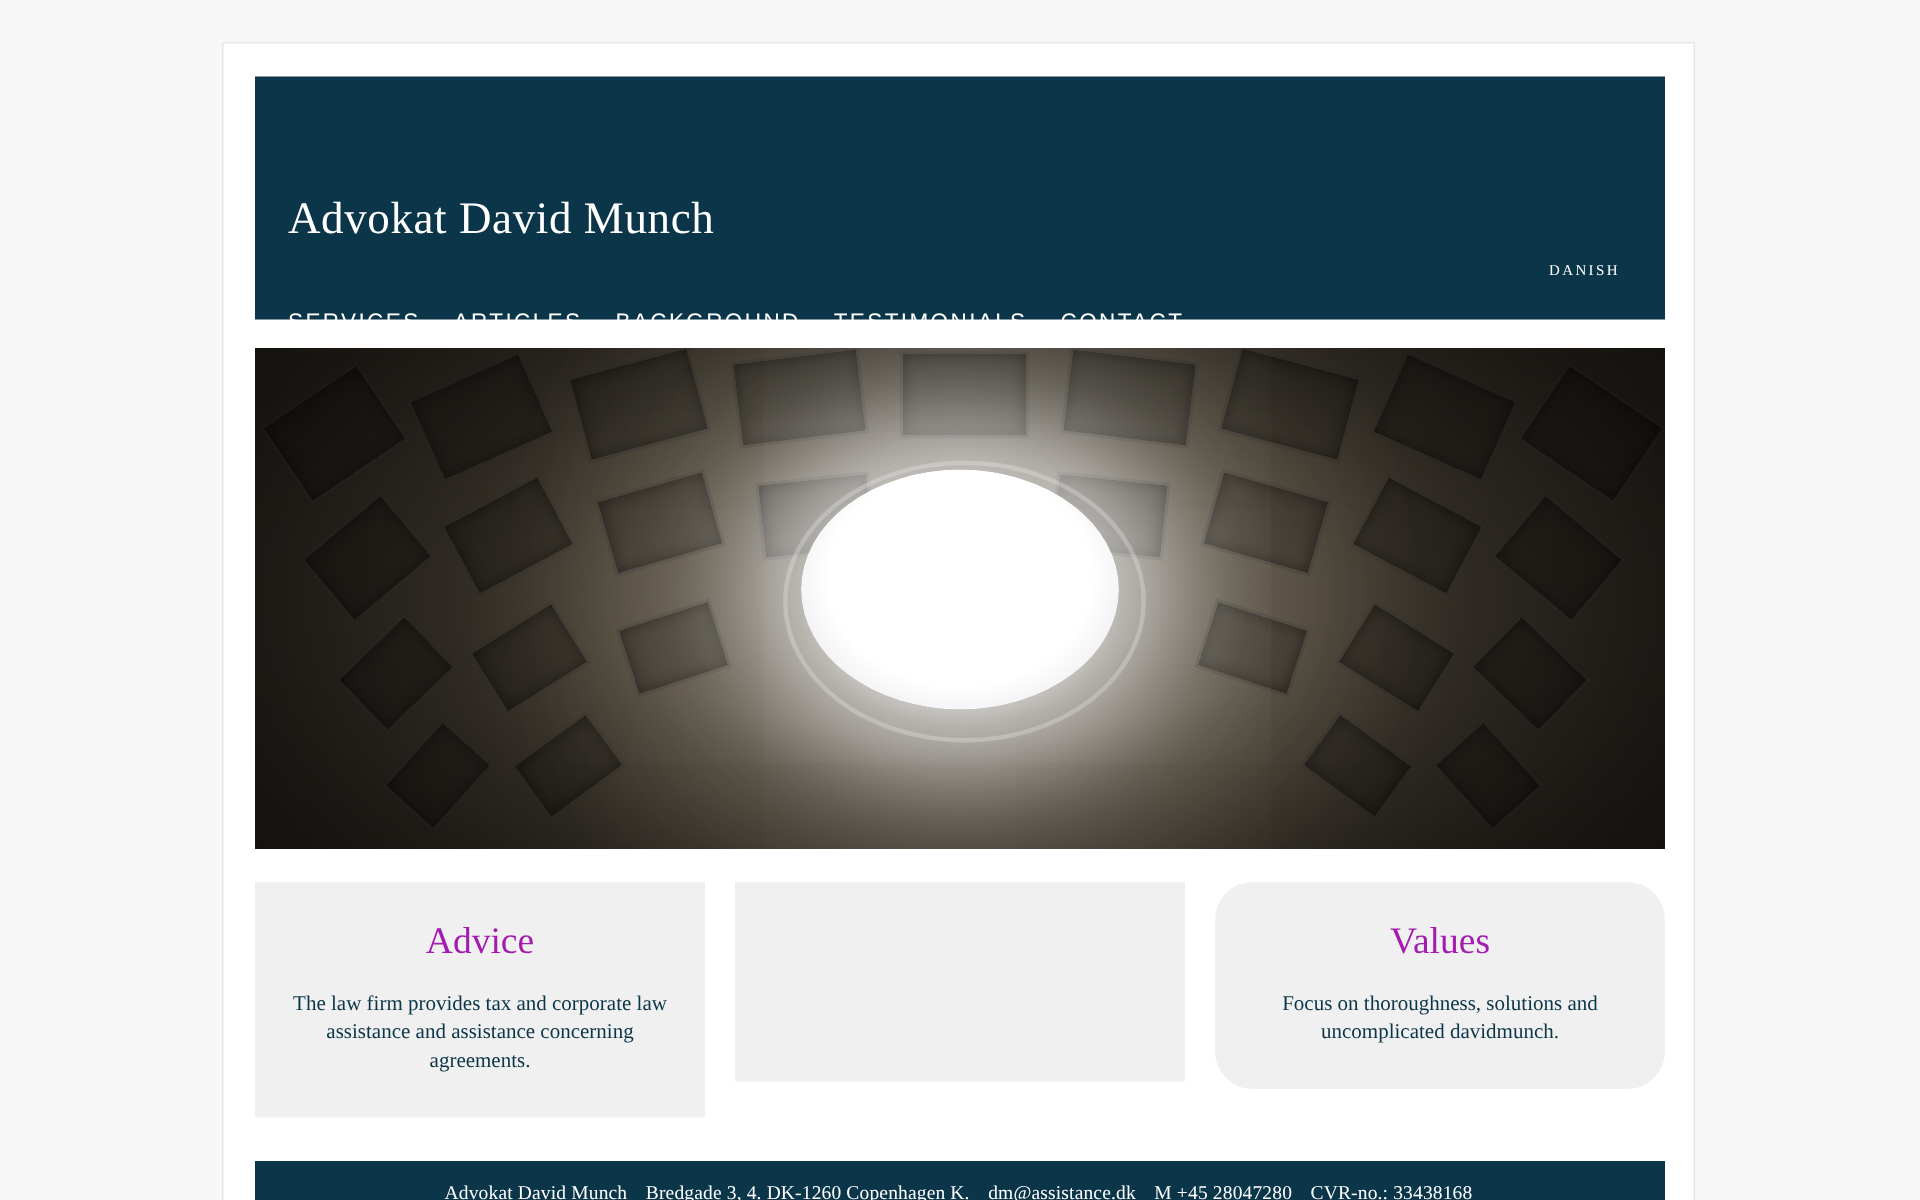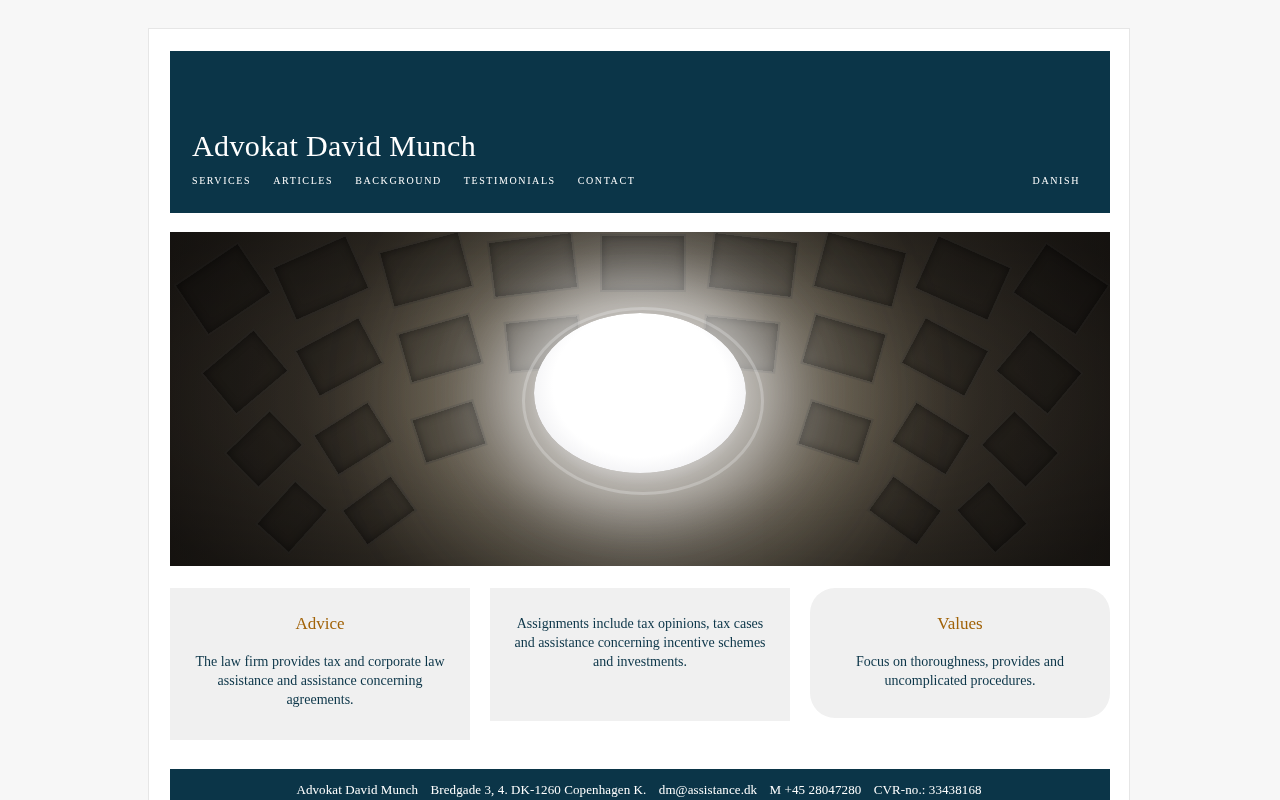--- a/index.html
+++ b/index.html
@@ -55,26 +55,27 @@
   .nav {
     position: absolute;
     left: 22px;
     top: 124px;
     display: flex;
     align-items: center;
     gap: 22px;
   }
   .nav a {
     color: #ffffff;
-    font-family: Liberation Serif, serif;
-    font-size: 10px;
+    font-family: Liberation Sans, sans-serif;
+    font-size: 15px;
     letter-spacing: 1.6px;
     text-transform: uppercase;
     text-decoration: none;
     white-space: nowrap;
+    margin-top: 31px;
   }
   .lang {
     position: absolute;
     right: 30px;
     top: 124px;
     color: #ffffff;
     font-family: "Liberation Serif", serif;
     font-size: 10px;
     letter-spacing: 1.6px;
     text-transform: uppercase;
@@ -152,22 +153,22 @@
     padding: 26px 24px 28px 24px;
     text-align: center;
   }
   .card.tall { min-height: 152px; }
   .card.mid  { min-height: 133px; }
   .card.short{ min-height: 114px; border-radius: 25px; }
   .card h2 {
     margin: 0 0 18px 0;
     font-family: "Liberation Serif", serif;
     font-weight: normal;
-    font-size: 17px;
-    color: #a16207;
+    font-size: 25px;
+    color: #a21caf;
   }
   .card p {
     margin: 0;
     font-family: "Liberation Serif", serif;
     font-size: 14px;
     line-height: 19px;
     color: #0b3548;
   }
   
   .site-footer {
@@ -250,25 +251,24 @@
       <div class="oculus-rim"></div>
       <div class="oculus"></div>
     </div>
 
     <div class="cards">
       <div class="card tall">
         <h2>Advice</h2>
         <p>The law firm provides tax and corporate law assistance and assistance concerning agreements.</p>
       </div>
       <div class="card mid">
-        <p>Assignments include tax opinions, tax cases and assistance concerning incentive schemes and investments.</p>
       </div>
       <div class="card short">
         <h2>Values</h2>
-        <p>Focus on thoroughness, provides and uncomplicated procedures.</p>
+        <p>Focus on thoroughness, solutions and uncomplicated davidmunch.</p>
       </div>
     </div>
 
     <div class="site-footer">
       <div class="footer-text">
         <span>Advokat David Munch</span>
         <span>Bredgade 3, 4. DK-1260 Copenhagen K.</span>
         <span>dm@assistance.dk</span>
         <span>M +45 28047280</span>
         <span>CVR-no.: 33438168</span>

